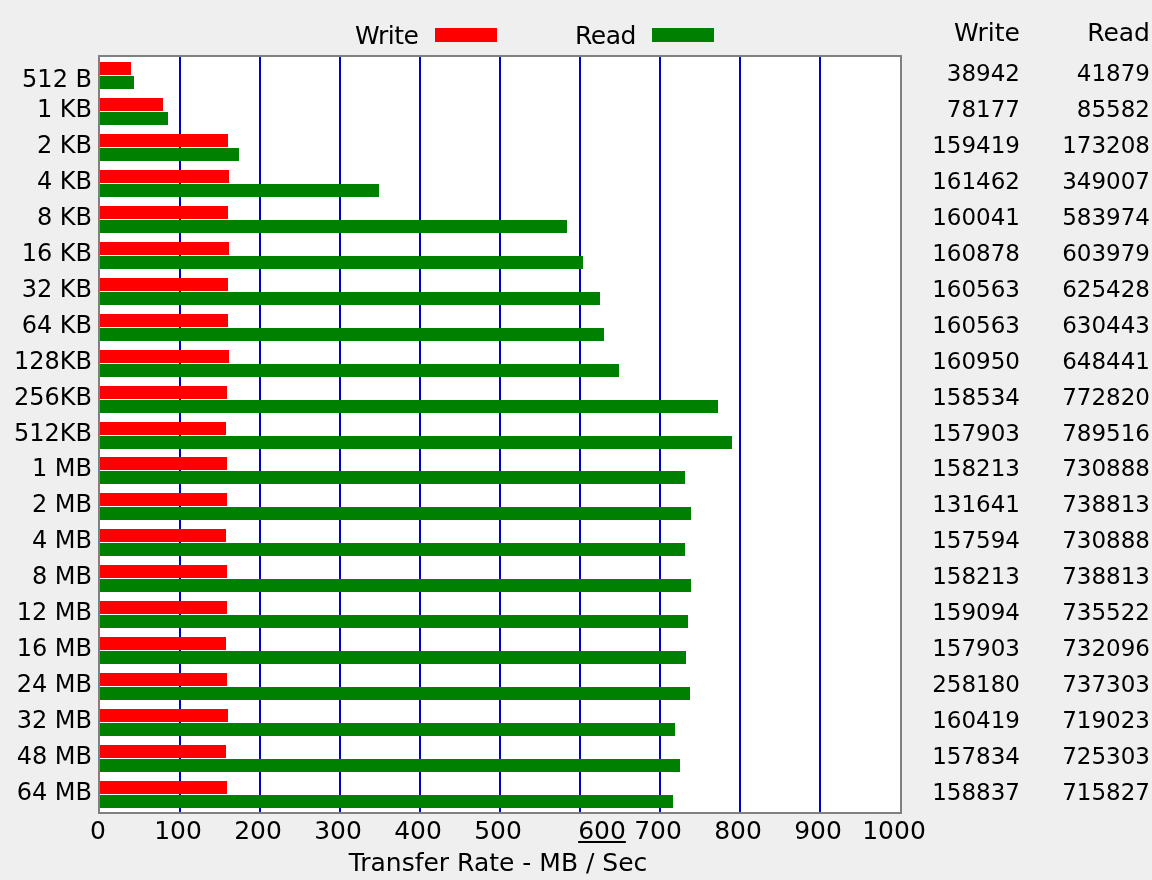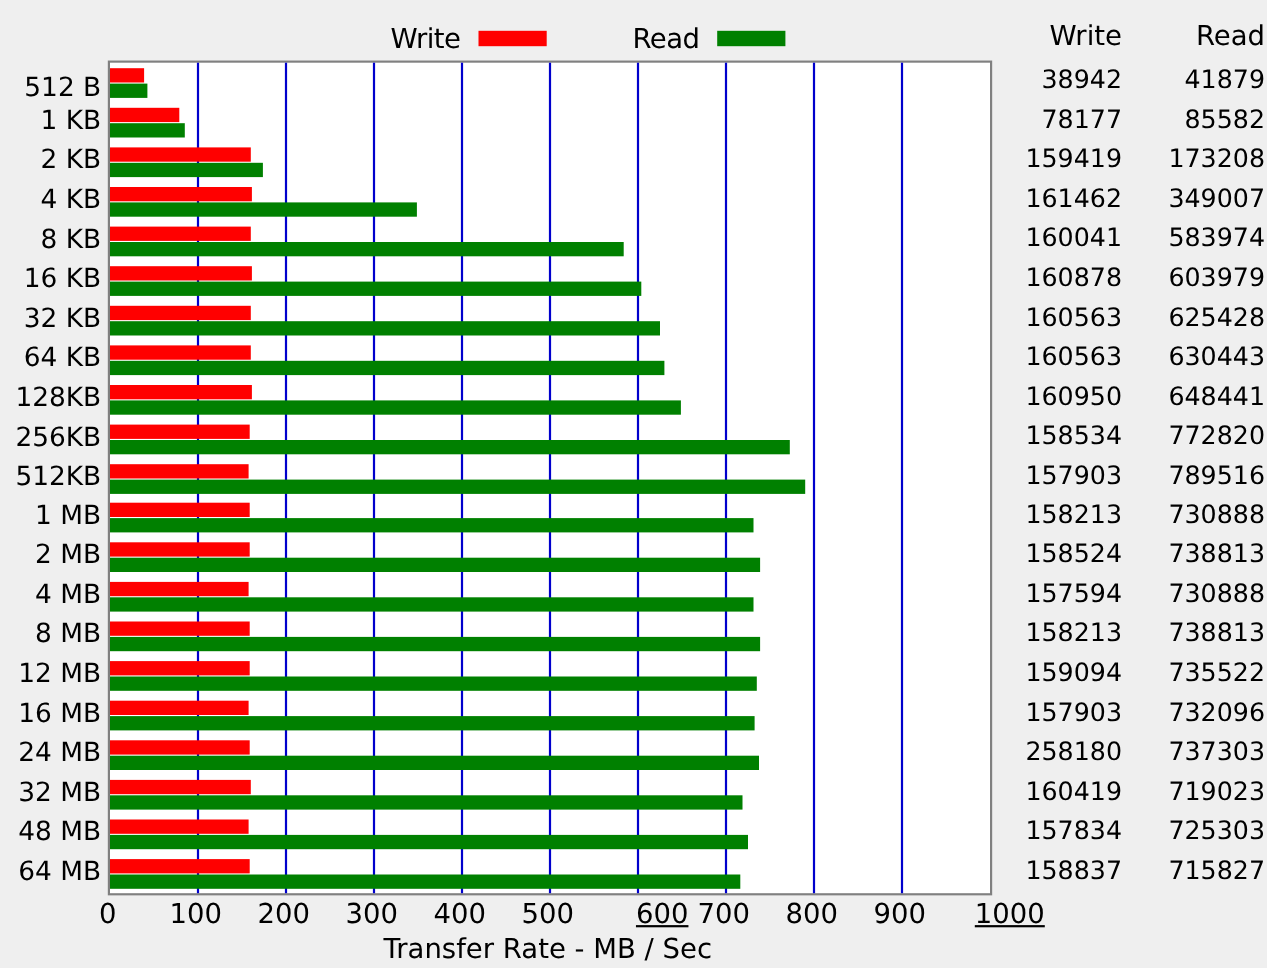--- a/index.html
+++ b/index.html
@@ -288,21 +288,21 @@
     <div class="val write" style="top: 258.643px;">160563</div>
     <div class="val read" style="top: 258.643px;">630443</div>
     <div class="val write" style="top: 294.595px;">160950</div>
     <div class="val read" style="top: 294.595px;">648441</div>
     <div class="val write" style="top: 330.548px;">158534</div>
     <div class="val read" style="top: 330.548px;">772820</div>
     <div class="val write" style="top: 366.5px;">157903</div>
     <div class="val read" style="top: 366.5px;">789516</div>
     <div class="val write" style="top: 402.452px;">158213</div>
     <div class="val read" style="top: 402.452px;">730888</div>
-    <div class="val write" style="top: 438.405px;">158524</div>
+    <div class="val write" style="top: 438.405px;">131641</div>
     <div class="val read" style="top: 438.405px;">738813</div>
     <div class="val write" style="top: 474.357px;">157594</div>
     <div class="val read" style="top: 474.357px;">730888</div>
     <div class="val write" style="top: 510.31px;">158213</div>
     <div class="val read" style="top: 510.31px;">738813</div>
     <div class="val write" style="top: 546.262px;">159094</div>
     <div class="val read" style="top: 546.262px;">735522</div>
     <div class="val write" style="top: 582.214px;">157903</div>
     <div class="val read" style="top: 582.214px;">732096</div>
     <div class="val write" style="top: 618.167px;">258180</div>
@@ -319,15 +319,15 @@
     <div class="xtick" style="left: 0px;">0</div>
     <div class="xtick" style="left: 80px;">100</div>
     <div class="xtick" style="left: 160px;">200</div>
     <div class="xtick" style="left: 240px;">300</div>
     <div class="xtick" style="left: 320px;">400</div>
     <div class="xtick" style="left: 400px; text-align: right;">500</div>
     <div class="xtick" style="left: 504px; text-decoration: underline;">600</div>
     <div class="xtick" style="left: 560px;">700</div>
     <div class="xtick" style="left: 640px;">800</div>
     <div class="xtick" style="left: 720px;">900</div>
-    <div class="xtick" style="left: 820px; text-decoration: underline;">1000</div>
+    <div class="xtick" style="left: 796px;">1000</div>
   </div>
 <div id="x-title">Transfer Rate - MB / Sec</div>
 
 </body></html>

